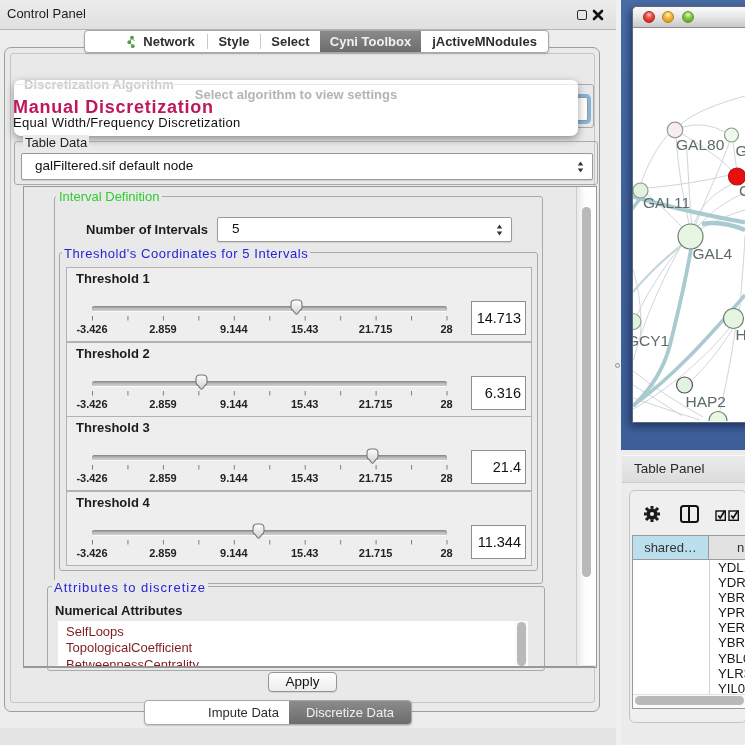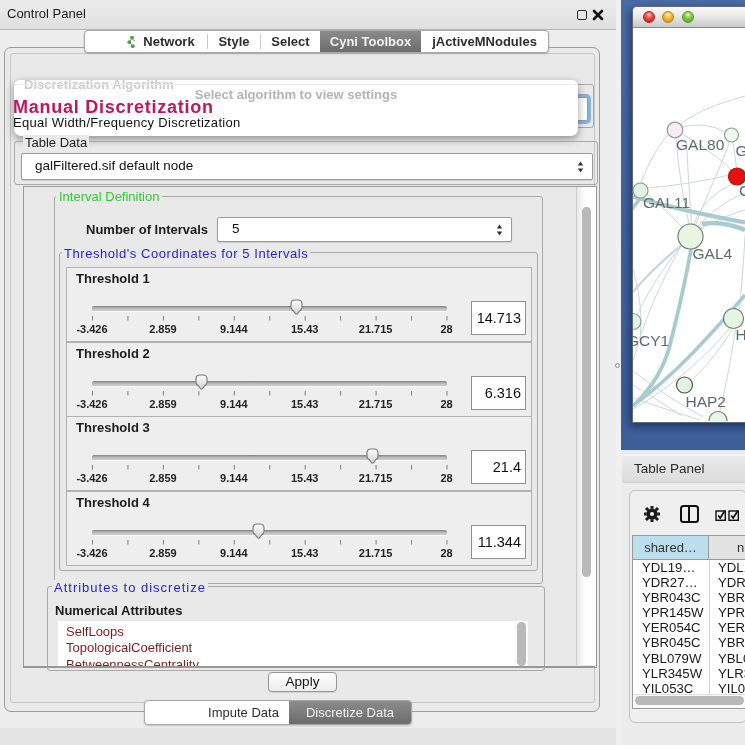--- a/index.html
+++ b/index.html
@@ -355,20 +355,18 @@
     <path d="M3.2 6.5 L5.2 9 L9.8 1.8" stroke="#111" stroke-width="1.7" fill="none"></path>
     <rect x="14" y="2" width="9.3" height="9.3" fill="none" stroke="#111" stroke-width="1.4"></rect>
     <path d="M16.2 6.5 L18.2 9 L22.8 1.8" stroke="#111" stroke-width="1.7" fill="none"></path>
   </svg>
 
 <div class="abs" style="left:632px;top:535px;width:113px;height:172px;border:1px solid #9a9a9a;background:#fff;overflow:hidden;">
   <div style="position:absolute;left:0;top:0;width:75px;height:23px;background:#bcdfed;border-right:1px solid #9a9a9a;border-bottom:1px solid #9a9a9a;
        text-align:center;font-size:13px;color:#333;line-height:23px;">shared…</div>
   <div style="position:absolute;left:76px;top:0;width:60px;height:23px;background:#e2e2e2;border-bottom:1px solid #9a9a9a;
        font-size:13px;color:#333;line-height:23px;padding-left:28px;">n</div>
-  <div style="position:absolute;left:9px;top:24px;font-size:13.2px;color:#1a1a1a;line-height:15.1px;">
-    YDL19…<br>YDR27…<br>YBR043C<br>YPR145W<br>YER054C<br>YBR045C<br>YBL079W<br>YLR345W<br>YIL053C</div>
   <div style="position:absolute;left:76px;top:24px;width:1px;height:140px;background:#d0d0d0;"></div>
   <div style="position:absolute;left:85px;top:24px;font-size:13.2px;color:#1a1a1a;line-height:15.1px;">
     YDL1<br>YDR2<br>YBR0<br>YPR1<br>YER0<br>YBR0<br>YBL0<br>YLR3<br>YIL0</div>
   <div style="position:absolute;left:0px;top:158px;width:113px;height:14px;background:#fafafa;border-top:1px solid #e0e0e0;"></div>
   <div style="position:absolute;left:2px;top:160px;width:109px;height:9px;background:#b9b9b9;border-radius:5px;"></div>
 </div>
 
 </body></html>

